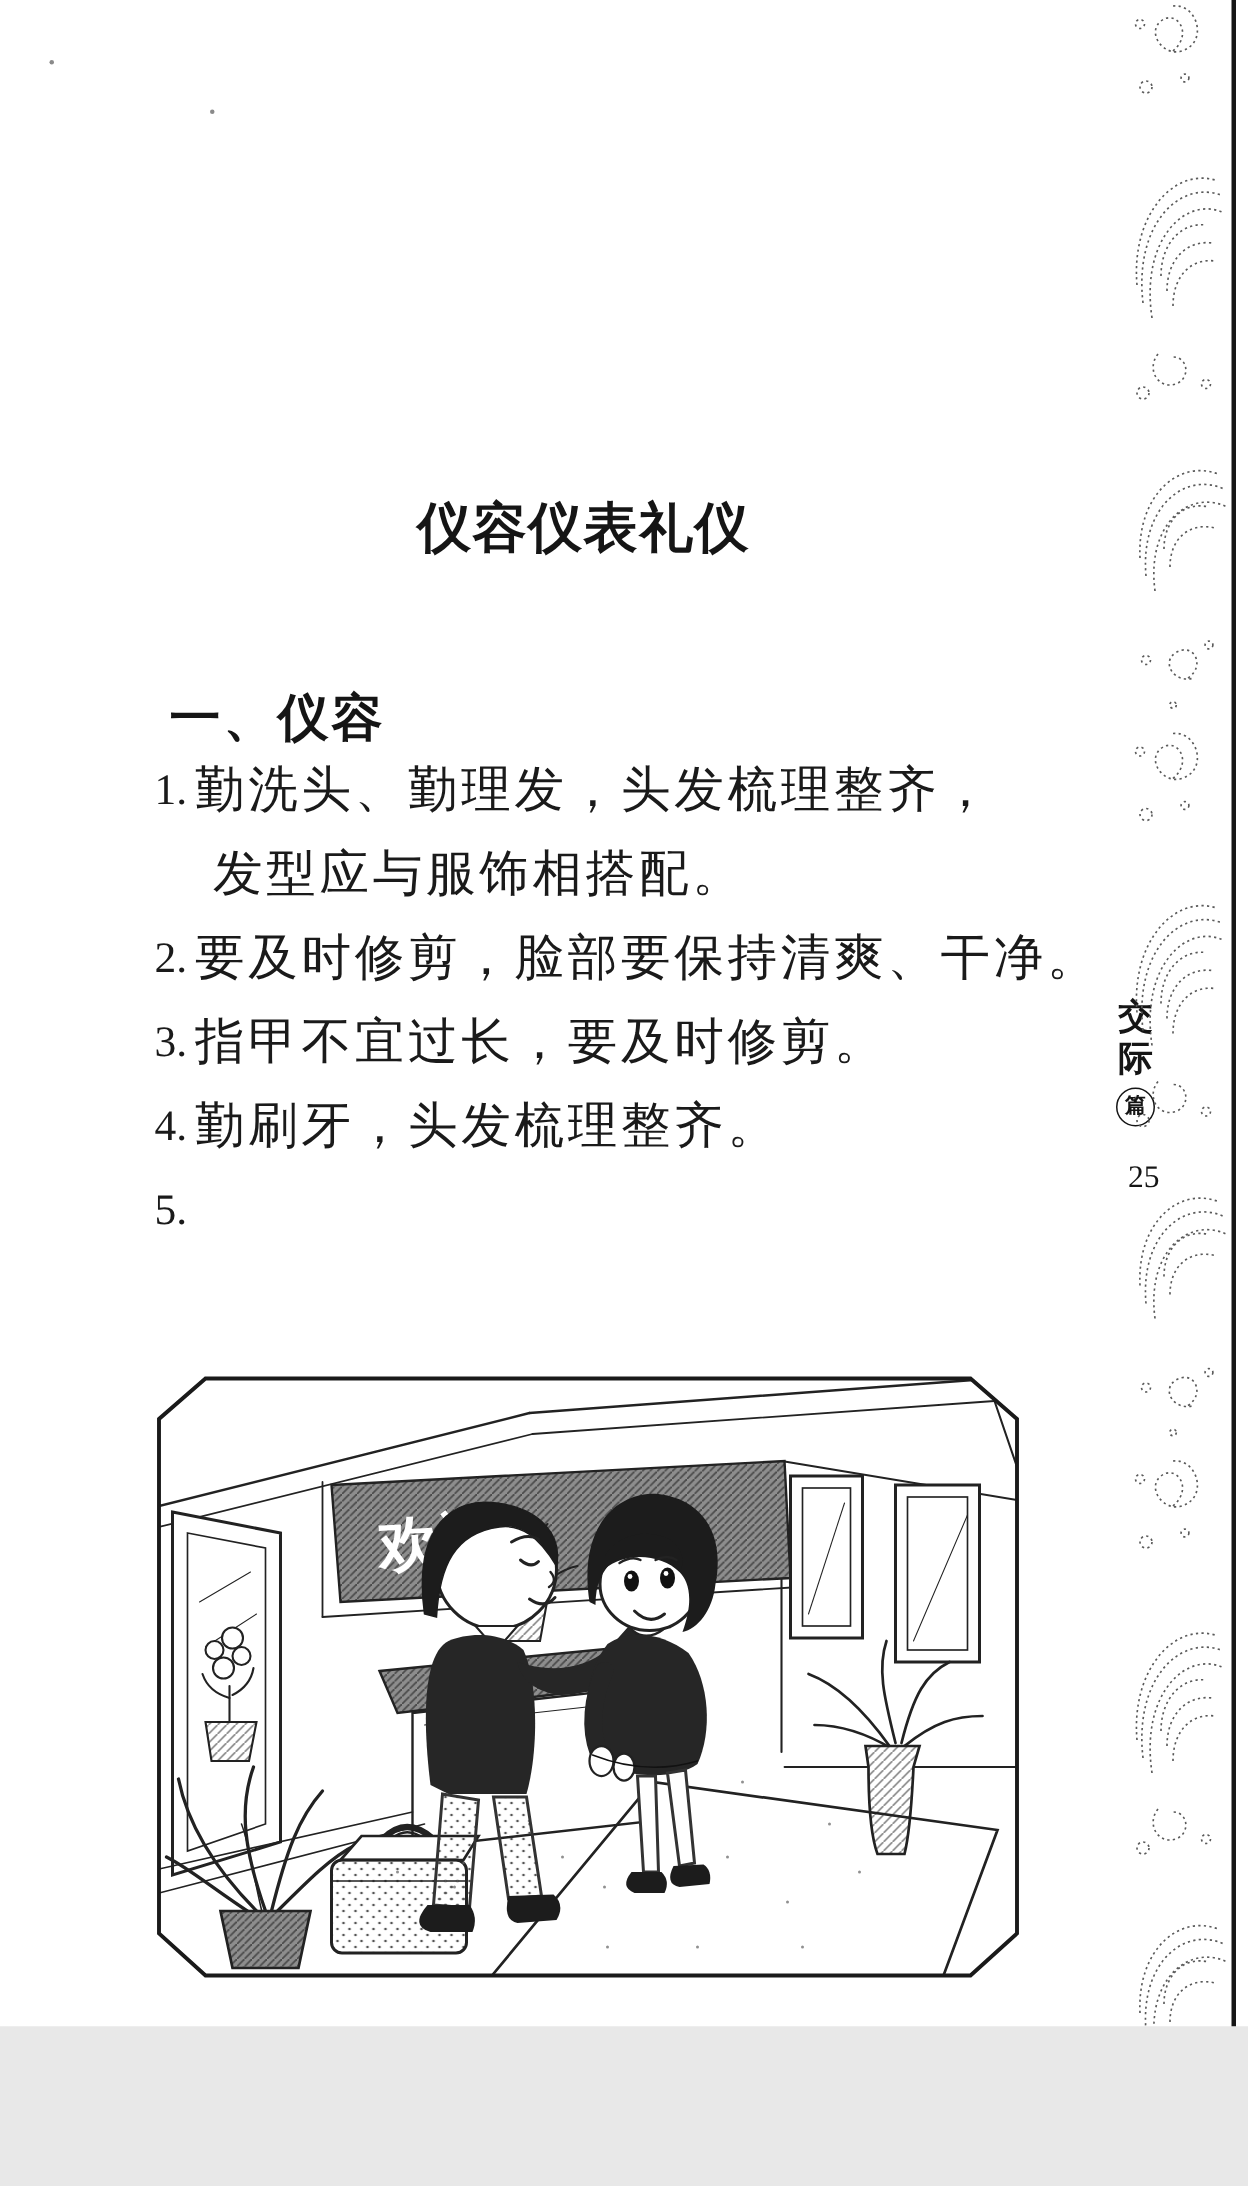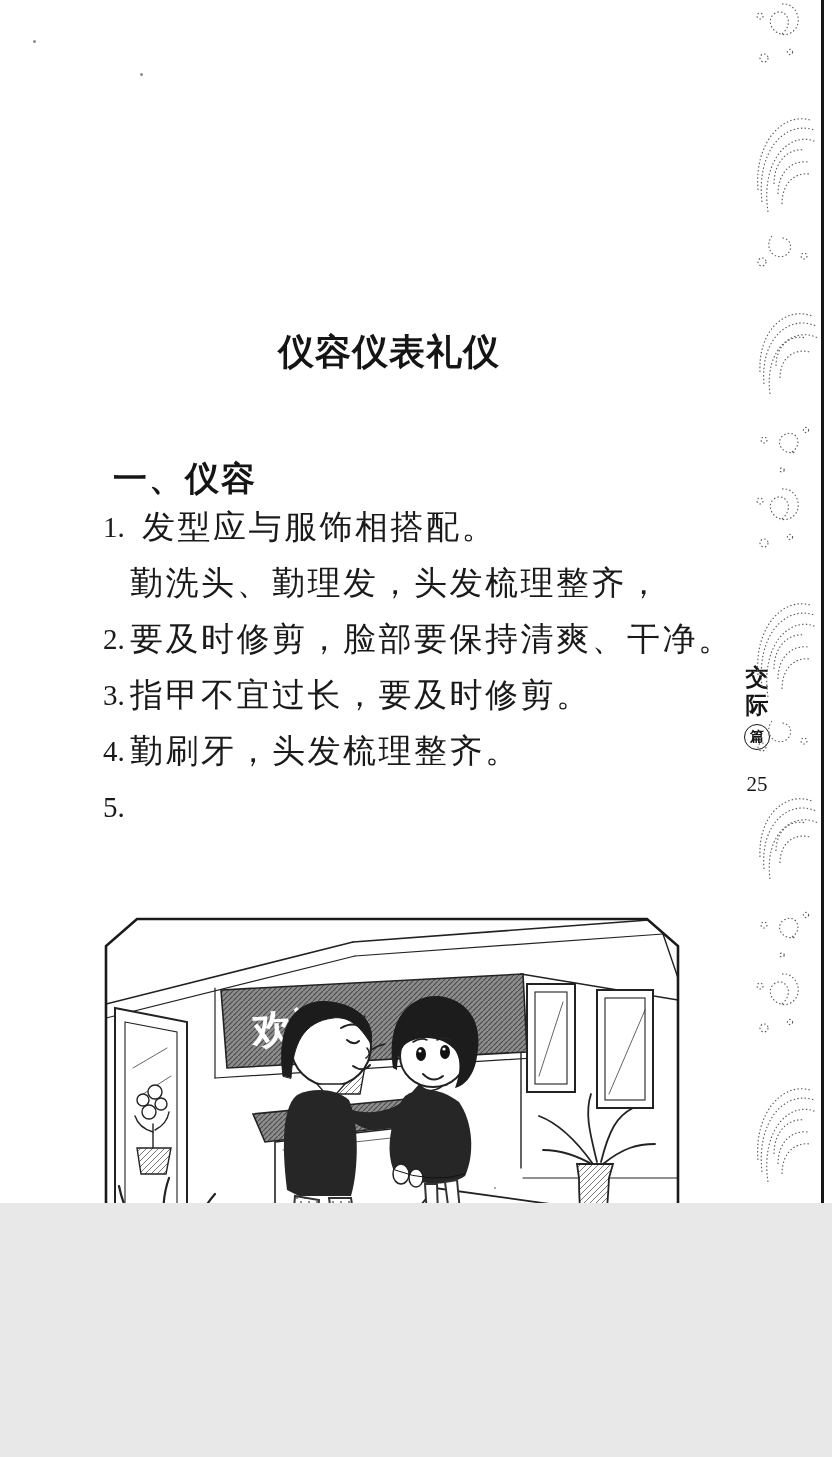--- a/index.html
+++ b/index.html
@@ -1,18 +1,18 @@
 <!DOCTYPE html>
 <html><head>
 <meta charset="utf-8">
 <style>
   html,body{margin:0;padding:0;background:#e8e8e8;}
   .page{
     position:relative;
-    width:832px;height:1203px;
+    width:832px;height:1351px;
     background:#ffffff;
     overflow:hidden;
     font-family:"Liberation Serif", serif;
     color:#1a1a1a;
   }
   
   .title{
     position:absolute; top:328px; left:0; width:778px;
     margin:0; text-align:center;
     font-family:"Liberation Sans", sans-serif;
@@ -54,43 +54,43 @@
   }
   .margin-col .vchar{display:block; margin:0 auto 5px auto;}
   .margin-col .badge{
     display:inline-block; width:24px; height:24px;
     border:1.6px solid #151515; border-radius:50%;
     font-size:14px; font-weight:700; line-height:24px;
     text-align:center; margin-top:1px;
   }
   .page-num{
     position:absolute; left:741px; top:772px; width:32px;
-    text-align:center; font-size:21px; color:#151515;
+    text-align:right; font-size:21px; color:#151515;
   }
   
   .deco-border{position:absolute; left:752px; top:0; width:70px; height:1457px;}
   .spine-line{position:absolute; left:821px; top:0; width:3px; height:1457px; background:#161616;}
   .corner-mark{position:absolute; left:816px; top:1434px; width:12px; height:12px; background:#222;}
   .speck{position:absolute; width:3px; height:3px; border-radius:50%; background:#8a8a8a;}
 </style>
 </head>
 <body>
 
 <div class="page">
 
   <h1 class="title">仪容仪表礼仪</h1>
 
   <h2 class="section">一、仪容</h2>
 
   <div class="rules">
     <div class="item">
       <span class="num">1.</span>
       <span class="txt">
+        <span class="line">勤洗头、勤理发，头发梳理整齐，</span>
         <span class="line cont">发型应与服饰相搭配。</span>
-        <span class="line">勤洗头、勤理发，头发梳理整齐，</span>
       </span>
     </div>
     <div class="item">
       <span class="num">2.</span>
       <span class="txt">
         <span class="line">要及时修剪，脸部要保持清爽、干净。</span>
       </span>
     </div>
     <div class="item">
       <span class="num">3.</span>

